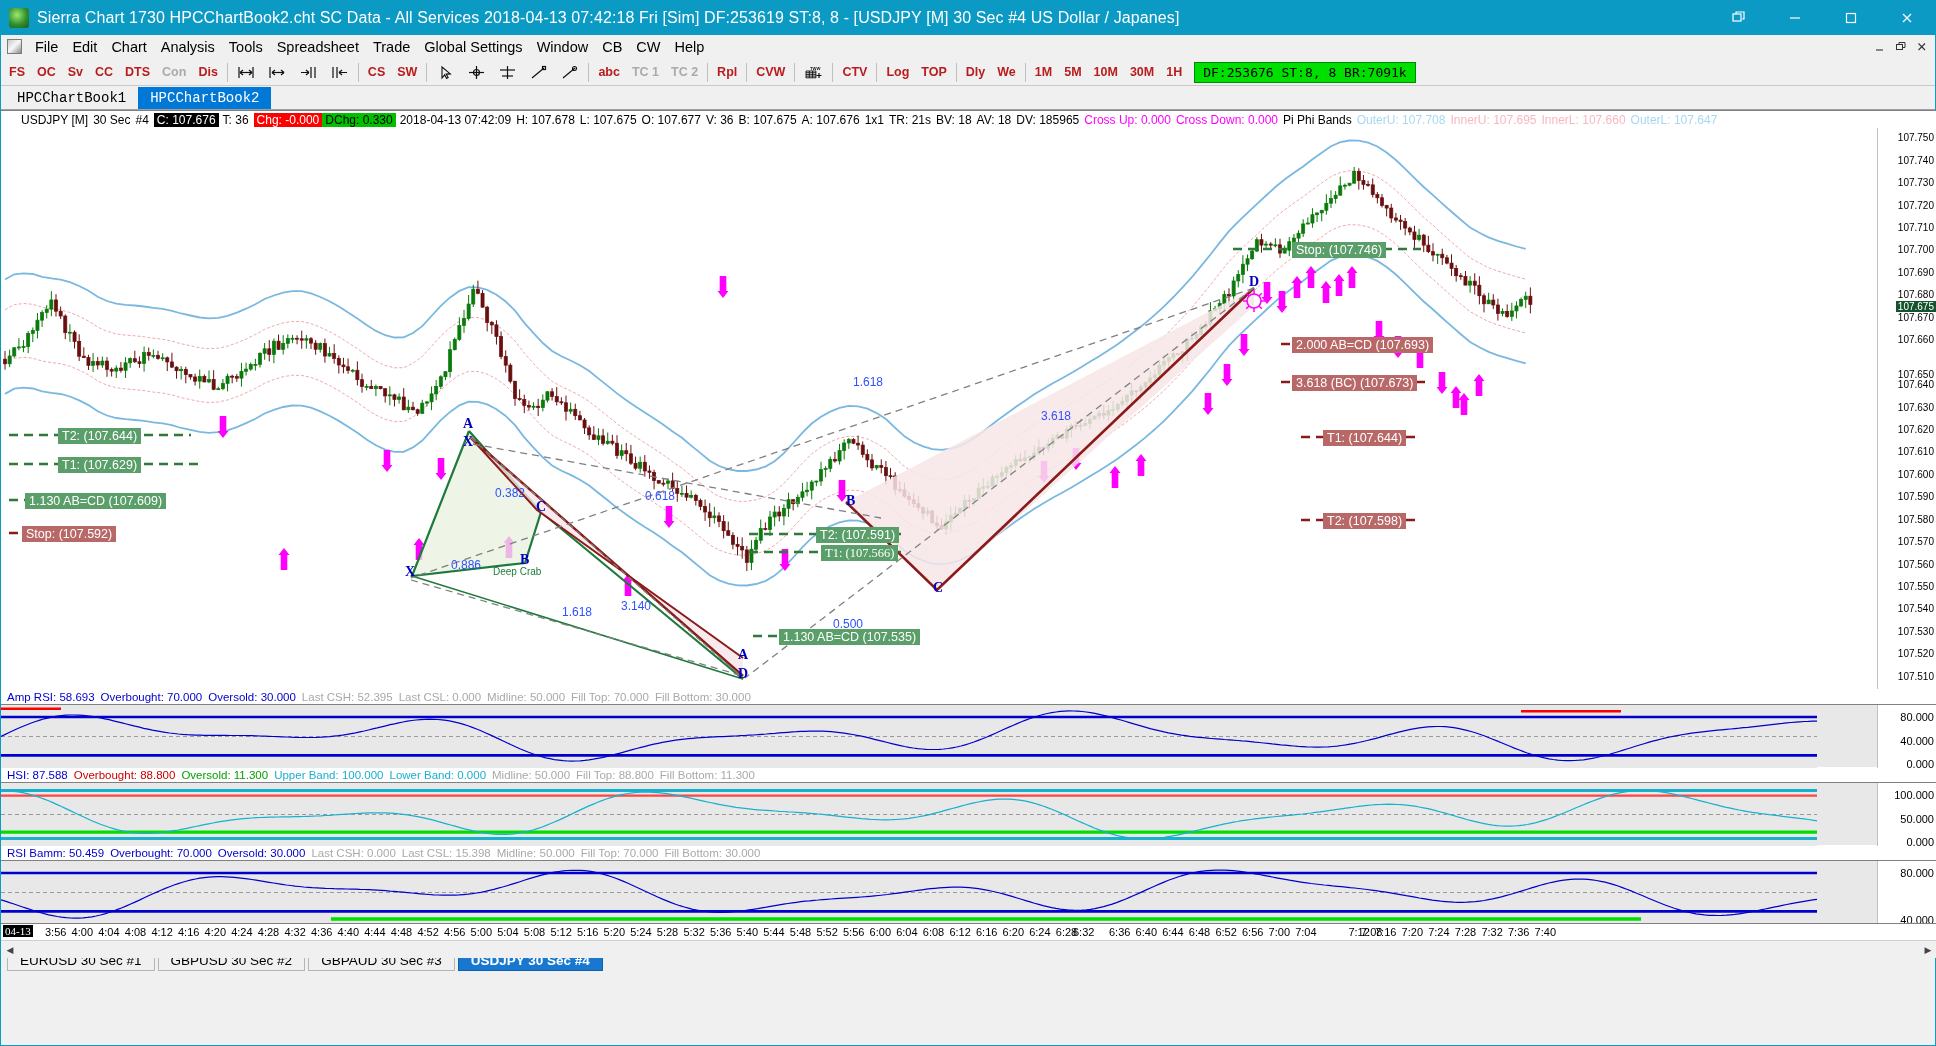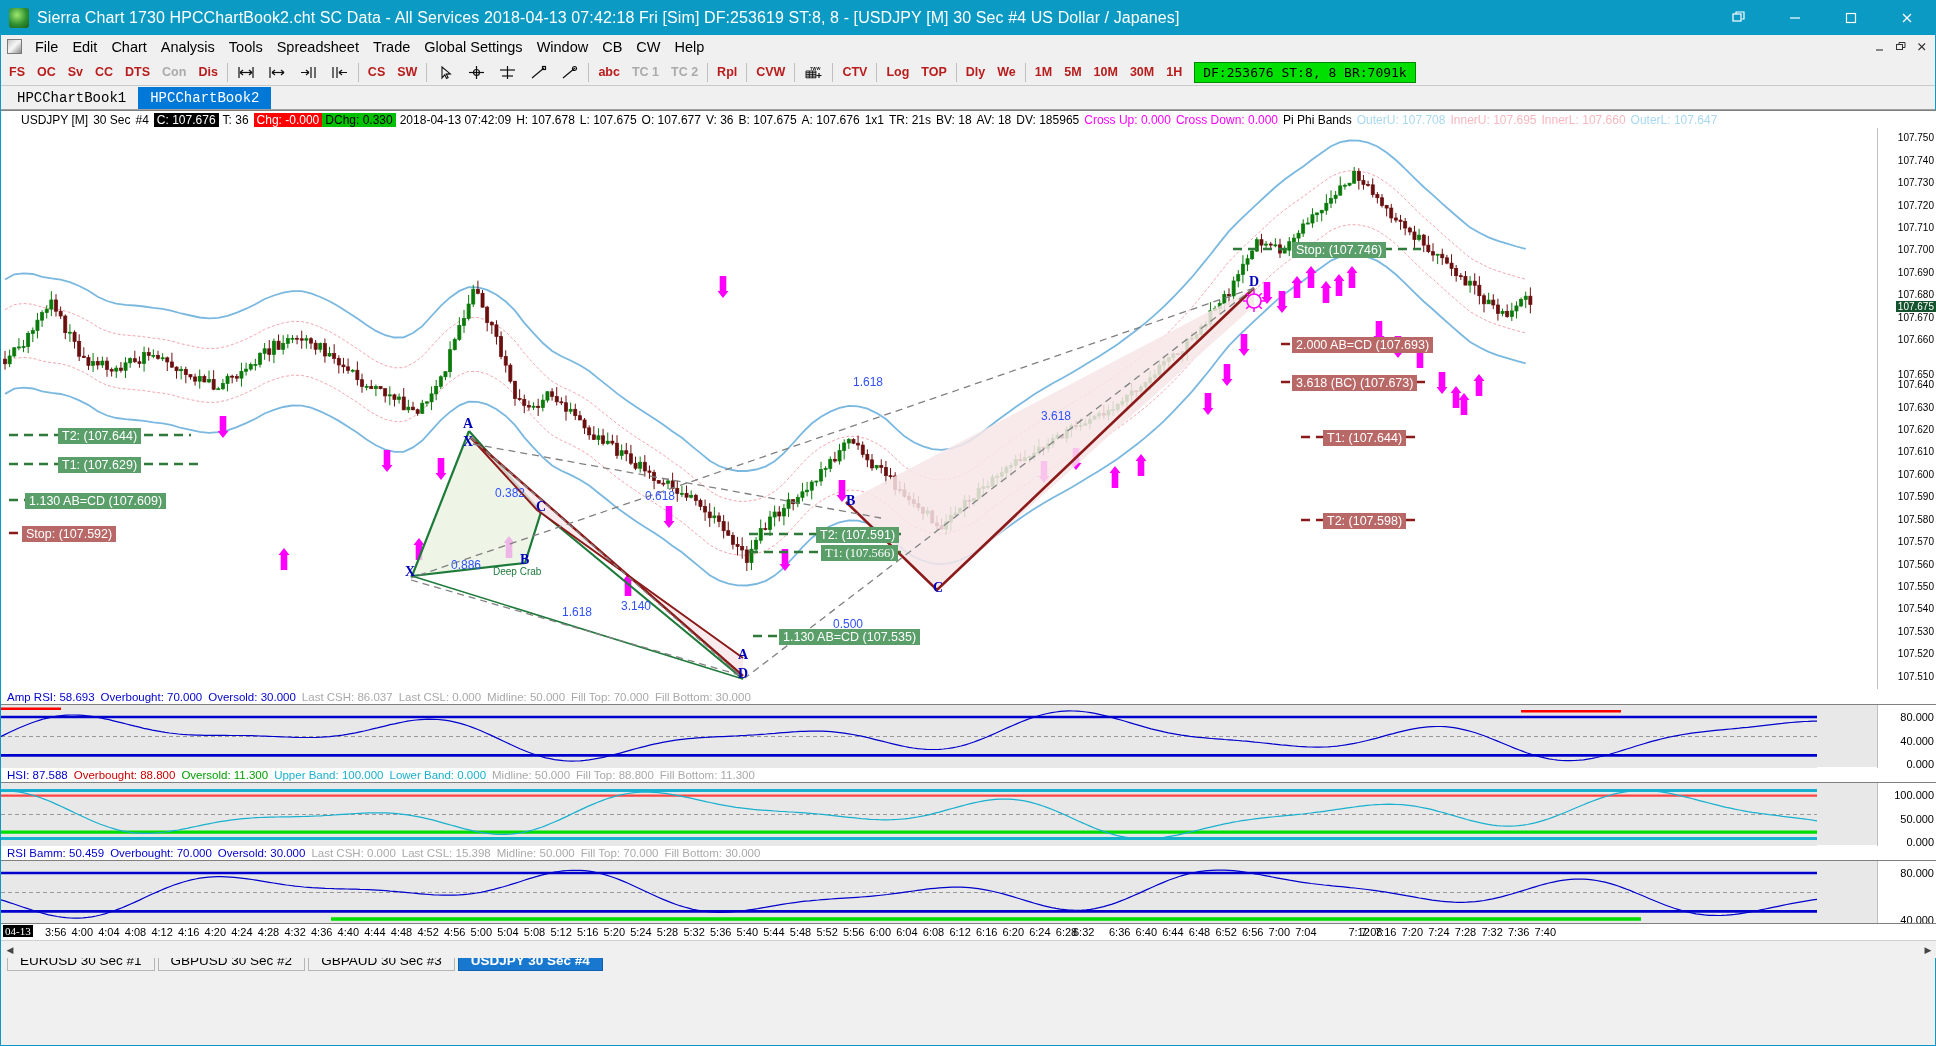--- a/index.html
+++ b/index.html
@@ -1305,21 +1305,21 @@
           <div style="top: 542.78px;">107.510</div>
           <div class="cur" style="top: 172.52px;">107.675</div>
         </div>
     </div>
 
     <div>
       <div class="studyhdr" id="study-hdr-0">
           <span class="s-blue">Amp RSI: 58.693</span>
           <span class="s-blue">Overbought: 70.000</span>
           <span class="s-blue">Oversold: 30.000</span>
-          <span class="s-gray">Last CSH: 86.037</span>
+          <span class="s-gray">Last CSH: 52.395</span>
           <span class="s-gray">Last CSL: 0.000</span>
           <span class="s-gray">Midline: 50.000</span>
           <span class="s-gray">Fill Top: 70.000</span>
           <span class="s-gray">Fill Bottom: 30.000</span>
         </div>
       <div class="studybody" style="height:63px;">
         <svg class="layer" id="study-svg-0" width="1876" height="63">
             <rect x="0" y="0" width="1816" height="63" fill="#e8e8e8"></rect>
             <line x1="0" y1="11.97" x2="1816" y2="11.97" stroke="#0000cc" stroke-width="2.6"></line>
             <line x1="0" y1="50.400000000000006" x2="1816" y2="50.400000000000006" stroke="#0000cc" stroke-width="2.6"></line>

